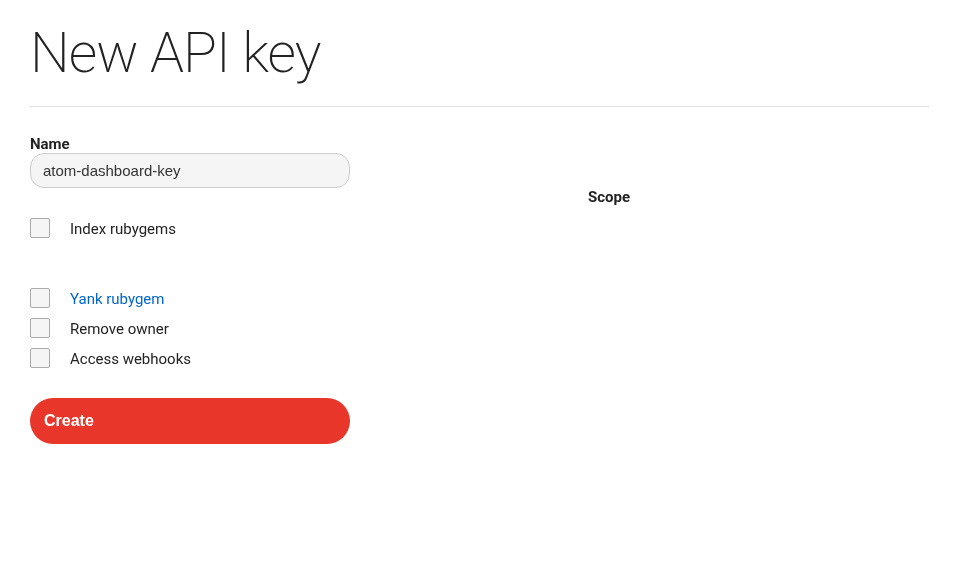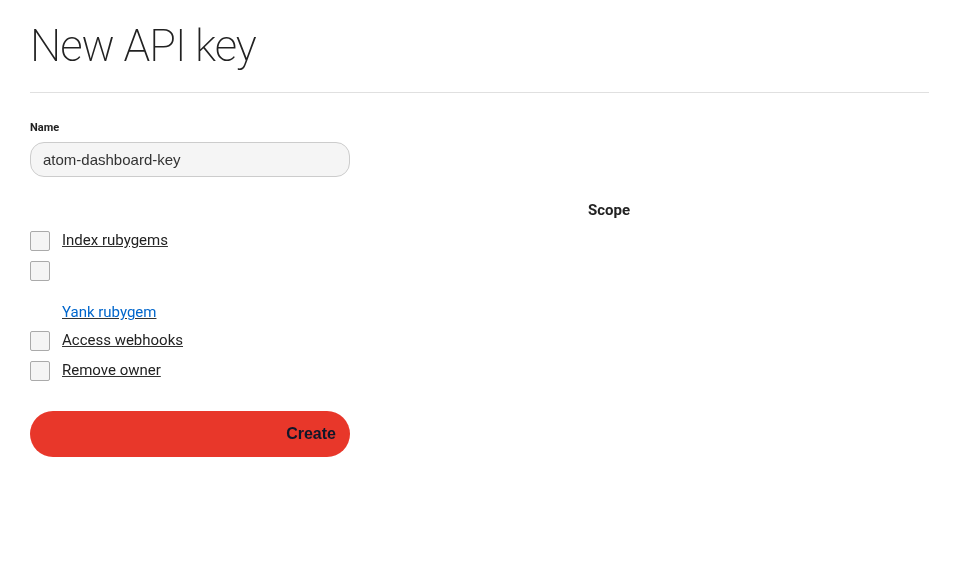--- a/index.html
+++ b/index.html
@@ -11,78 +11,75 @@
     body {
       font-family: -apple-system, BlinkMacSystemFont, 'Segoe UI', Roboto, sans-serif;
       background: #ffffff;
       color: #333;
       width: 959px;
       min-height: 588px;
       padding: 20px 30px;
     }
 
     .page-title {
-      font-size: 44px;
+      font-size: 56px;
       font-weight: 200;
       color: #222;
       margin-bottom: 20px;
       letter-spacing: -1px;
     }
 
     .divider {
       border: none;
       border-top: 1px solid #e0e0e0;
       margin-bottom: 28px;
     }
 
     .form-section {
       max-width: 600px;
     }
 
     .field-label {
-      font-size: 11px;
+      font-size: 15px;
       font-weight: 700;
       color: #222;
-      margin-bottom: 8px;
       display: block;
     }
 
     .name-input {
       width: 320px;
       padding: 8px 12px;
       font-size: 15px;
       border: 1px solid #ccc;
       border-radius: 14px;
       background: #f5f5f5;
       color: #333;
       outline: none;
       display: block;
-      margin-bottom: 24px;
     }
 
     .scope-label {
       font-size: 15px;
       font-weight: 700;
       color: #222;
       margin-bottom: 12px;
       display: block;
       text-align: right;
     }
 
     .scope-list {
       list-style: none;
       margin-bottom: 30px;
     }
 
     .scope-item {
       display: flex;
-      align-items: flex-start;
+      align-items: flex-end;
       margin-bottom: 10px;
-      gap: 12px;
-      text-decoration: underline;
+      gap: 20px;
     }
 
     .scope-checkbox {
       width: 20px;
       height: 20px;
       border: 1px solid #aaa;
       background: #f5f5f5;
       border-radius: 2px;
       cursor: pointer;
       appearance: none;
@@ -115,28 +112,28 @@
 
     .scope-item-label.blue-link {
       color: #0066cc;
       margin-top: 42px;
     }
 
     .create-button {
       width: 320px;
       padding: 14px;
       background: #e8372a;
-      color: #0f172a;
+      color: #ffffff;
       font-size: 16px;
       font-weight: 600;
       border: none;
       border-radius: 25px;
       cursor: pointer;
       display: block;
-      text-align: right;
+      text-align: left;
     }
   </style>
 </head>
 <body>
 
 <h1 class="page-title">New API key</h1>
 <hr class="divider">
 
 <div class="form-section">
   <label class="field-label">Name</label>
@@ -147,23 +144,23 @@
   <ul class="scope-list" id="scope-list">
       <li class="scope-item">
         <input type="checkbox" class="scope-checkbox" id="index_rubygems" style="">
         <label for="index_rubygems" class="scope-item-label">Index rubygems</label>
       </li>
       <li class="scope-item">
         <input type="checkbox" class="scope-checkbox" id="yank_rubygem" style="">
         <label for="yank_rubygem" class="scope-item-label blue-link">Yank rubygem</label>
       </li>
       <li class="scope-item">
+        <input type="checkbox" class="scope-checkbox" id="remove_owner" style="">
+        <label for="remove_owner" class="scope-item-label">Remove owner</label>
+      </li>
+      <li class="scope-item">
         <input type="checkbox" class="scope-checkbox" id="access_webhooks" style="">
         <label for="access_webhooks" class="scope-item-label">Access webhooks</label>
-      </li>
-      <li class="scope-item">
-        <input type="checkbox" class="scope-checkbox" id="remove_owner" style="">
-        <label for="remove_owner" class="scope-item-label">Remove owner</label>
       </li>
     </ul>
 
   <button class="create-button">Create</button>
 </div>
 
 </body></html>

